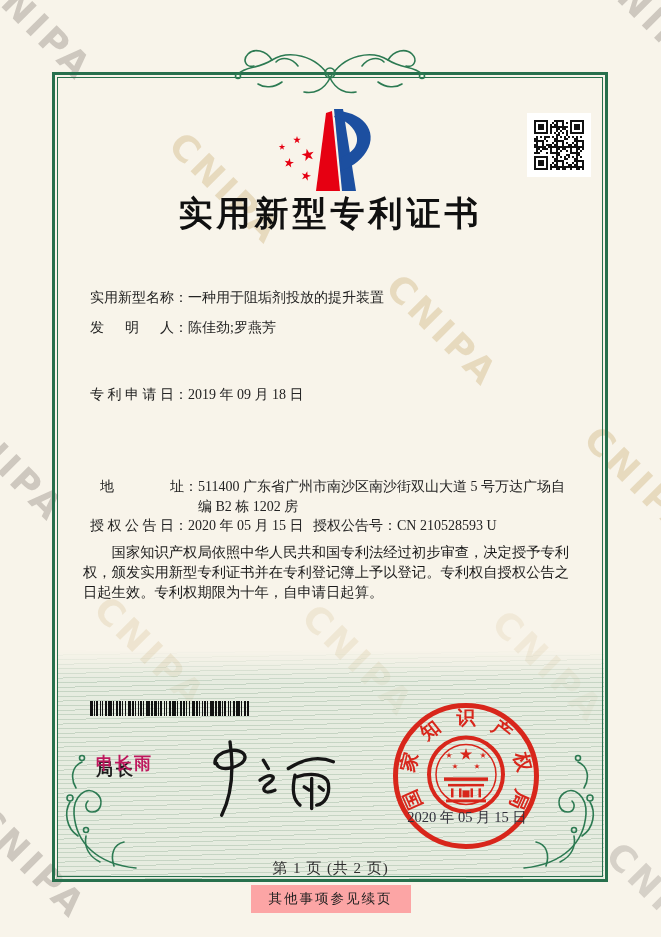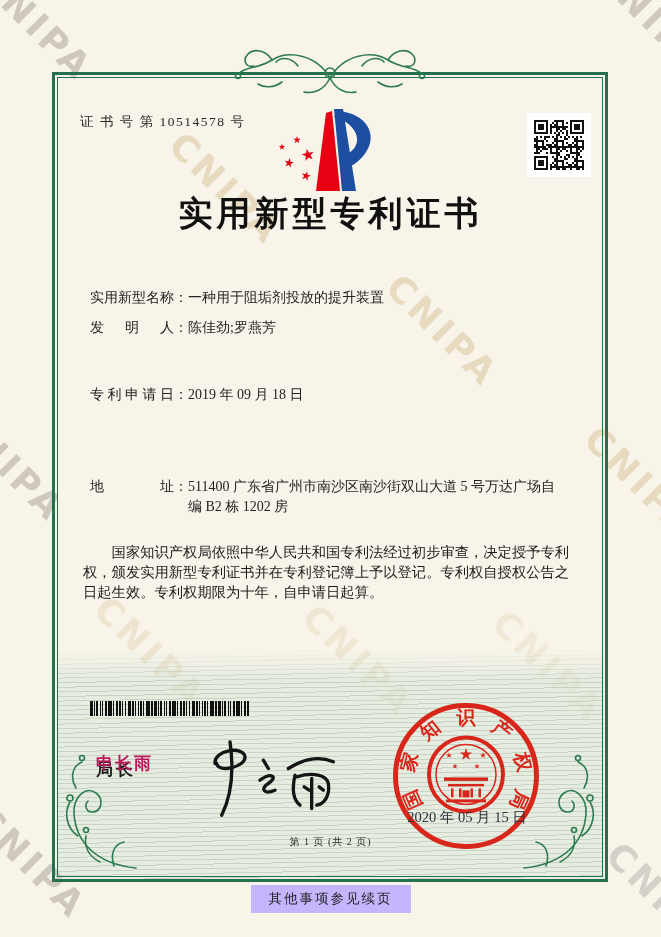--- a/index.html
+++ b/index.html
@@ -46,21 +46,21 @@
          font-size:34px;font-weight:700;letter-spacing:4px;color:#101010;z-index:3;}
 
   
   .fr{position:absolute;left:90px;font-size:14px;color:#232323;z-index:3;line-height:20px;}
   .f-label{display:inline-block;width:84px;text-align:justify;text-align-last:justify;
            vertical-align:top;}
   .f-colon{display:inline-block;width:14px;vertical-align:top;}
   .f-value{vertical-align:top;}
   .addr .f-value{display:inline-block;width:374px;}
   .fr1{top:288px;} .fr2{top:318px;} .fr3{top:359px;} .fr4{top:385px;}
-  .fr5{top:437px;} .fr6{top:477px;} .fr7{top:516px;width:480px;}
+  .fr5{top:437px;} .fr6{top:477px;margin-left:10px;} .fr7{top:516px;width:480px;}
   .grant2{position:absolute;left:223px;top:0;white-space:nowrap;}
 
   
   .legal{position:absolute;left:83px;top:543px;width:494px;z-index:3;}
   .legal p{margin:0;text-indent:2em;font-size:14.3px;line-height:19.8px;color:#1a1a1a;}
 
   
   .barcode{position:absolute;left:90px;top:701px;width:162px;height:15px;z-index:3;}
   .officer-title{position:absolute;left:96px;top:758px;font-family:Liberation Serif, serif;
                  font-size:17px;font-weight:600;letter-spacing:3px;color:#1c1c1c;z-index:3;}
@@ -77,23 +77,23 @@
   .sc1{transform:rotate(-76deg) translateY(-58px);}
   .sc2{transform:rotate(-38deg) translateY(-58px);}
   .sc3{transform:rotate(0deg)   translateY(-58px);}
   .sc4{transform:rotate(38deg)  translateY(-58px);}
   .sc5{transform:rotate(76deg)  translateY(-58px);}
   .sc6{transform:rotate(114deg) translateY(-58px);}
   .emblem{position:absolute;left:50%;top:50%;width:80px;height:80px;transform:translate(-50%,-52%);}
   .seal-date{position:absolute;left:394px;top:808px;width:146px;text-align:center;font-size:14.5px;
              color:#30303a;z-index:4;}
 
-  .page-note{position:absolute;left:0;right:0;top:835px;text-align:center;font-size:10px;
+  .page-note{position:absolute;left:0;right:0;top:859px;text-align:center;font-size:15px;
              color:#2e2e2e;z-index:3;letter-spacing:1px;}
-  .cont-note{position:absolute;left:50%;top:885px;transform:translateX(-50%);background:#c4b5fd;
+  .cont-note{position:absolute;left:50%;top:885px;transform:translateX(-50%);background:#fca5a5;
              padding:5px 18px;font-size:13.5px;letter-spacing:2px;color:#1f1f1f;z-index:3;}
 </style>
 </head>
 <body>
 
 <div class="page">
 
   <div class="wm wm-grey wm1">CNIPA</div>
   <div class="wm wm-grey wm2">CNIPA</div>
   <div class="wm wm-tan  wm3">CNIPA</div>
@@ -148,21 +148,20 @@
       <path d="M22,94 C10,86 8,70 14,60"></path>
       <path d="M44,120 C32,114 28,104 30,94"></path>
       <path d="M58,124 C54,112 58,102 68,100"></path>
       <path d="M20,46 C14,36 16,24 26,20"></path>
       <circle cx="14" cy="56" r="3"></circle>
       <circle cx="30" cy="88" r="2.5"></circle>
       <circle cx="26" cy="16" r="2.5"></circle>
     </g>
   </svg>
 
-  <div class="cert-no">证 书 号 第 10514578 号</div>
 
   <svg class="logo" viewBox="0 0 120 92">
     <g fill="#e60012">
       <path d="M0,-1L.225,-.31 .951,-.31 .364,.118 .588,.809 0,.382 -.588,.809 -.364,.118 -.951,-.31 -.225,-.31Z" transform="translate(29,37) scale(4)"></path>
       <path d="M0,-1L.225,-.31 .951,-.31 .364,.118 .588,.809 0,.382 -.588,.809 -.364,.118 -.951,-.31 -.225,-.31Z" transform="translate(40,52) scale(6.5) rotate(-12)"></path>
       <path d="M0,-1L.225,-.31 .951,-.31 .364,.118 .588,.809 0,.382 -.588,.809 -.364,.118 -.951,-.31 -.225,-.31Z" transform="translate(21,60) scale(5) rotate(10)"></path>
       <path d="M0,-1L.225,-.31 .951,-.31 .364,.118 .588,.809 0,.382 -.588,.809 -.364,.118 -.951,-.31 -.225,-.31Z" transform="translate(14,44) scale(3.4)"></path>
       <path d="M0,-1L.225,-.31 .951,-.31 .364,.118 .588,.809 0,.382 -.588,.809 -.364,.118 -.951,-.31 -.225,-.31Z" transform="translate(38,73) scale(5) rotate(15)"></path>
       <polygon points="58,10 64,8 72,88 48,88"></polygon>
     </g>
@@ -424,20 +423,26 @@
   </div>
   <div class="fr fr2">
     <span class="f-label">发明人</span><span class="f-colon">：</span><span class="f-value">陈佳劲;罗燕芳</span>
   </div>
   <div class="fr fr4">
     <span class="f-label">专利申请日</span><span class="f-colon">：</span><span class="f-value">2019 年 09 月 18 日</span>
   </div>
   <div class="fr fr6 addr">
     <span class="f-label">地址</span><span class="f-colon">：</span><span class="f-value">511400 广东省广州市南沙区南沙街双山大道 5 号万达广场自编 B2 栋 1202 房</span>
   </div>
+  <div class="fr fr7">
+    <span class="f-label">授权公告日</span><span class="f-colon">：</span><span class="f-value">2020 年 05 月 15 日</span>
+    <span class="grant2">
+      <span>授权公告号</span><span>：</span><span>CN 210528593 U</span>
+    </span>
+  </div>
 
   <div class="legal">
     <p>国家知识产权局依照中华人民共和国专利法经过初步审查，决定授予专利权，颁发实用新型专利证书并在专利登记簿上予以登记。专利权自授权公告之日起生效。专利权期限为十年，自申请日起算。</p>
   </div>
 
   <svg class="barcode" viewBox="0 0 162 15" preserveAspectRatio="none">
       <rect x="0" y="0" width="3" height="15" fill="#111"></rect>
       <rect x="4" y="0" width="1" height="15" fill="#111"></rect>
       <rect x="6" y="0" width="2" height="15" fill="#111"></rect>
       <rect x="10" y="0" width="1" height="15" fill="#111"></rect>

